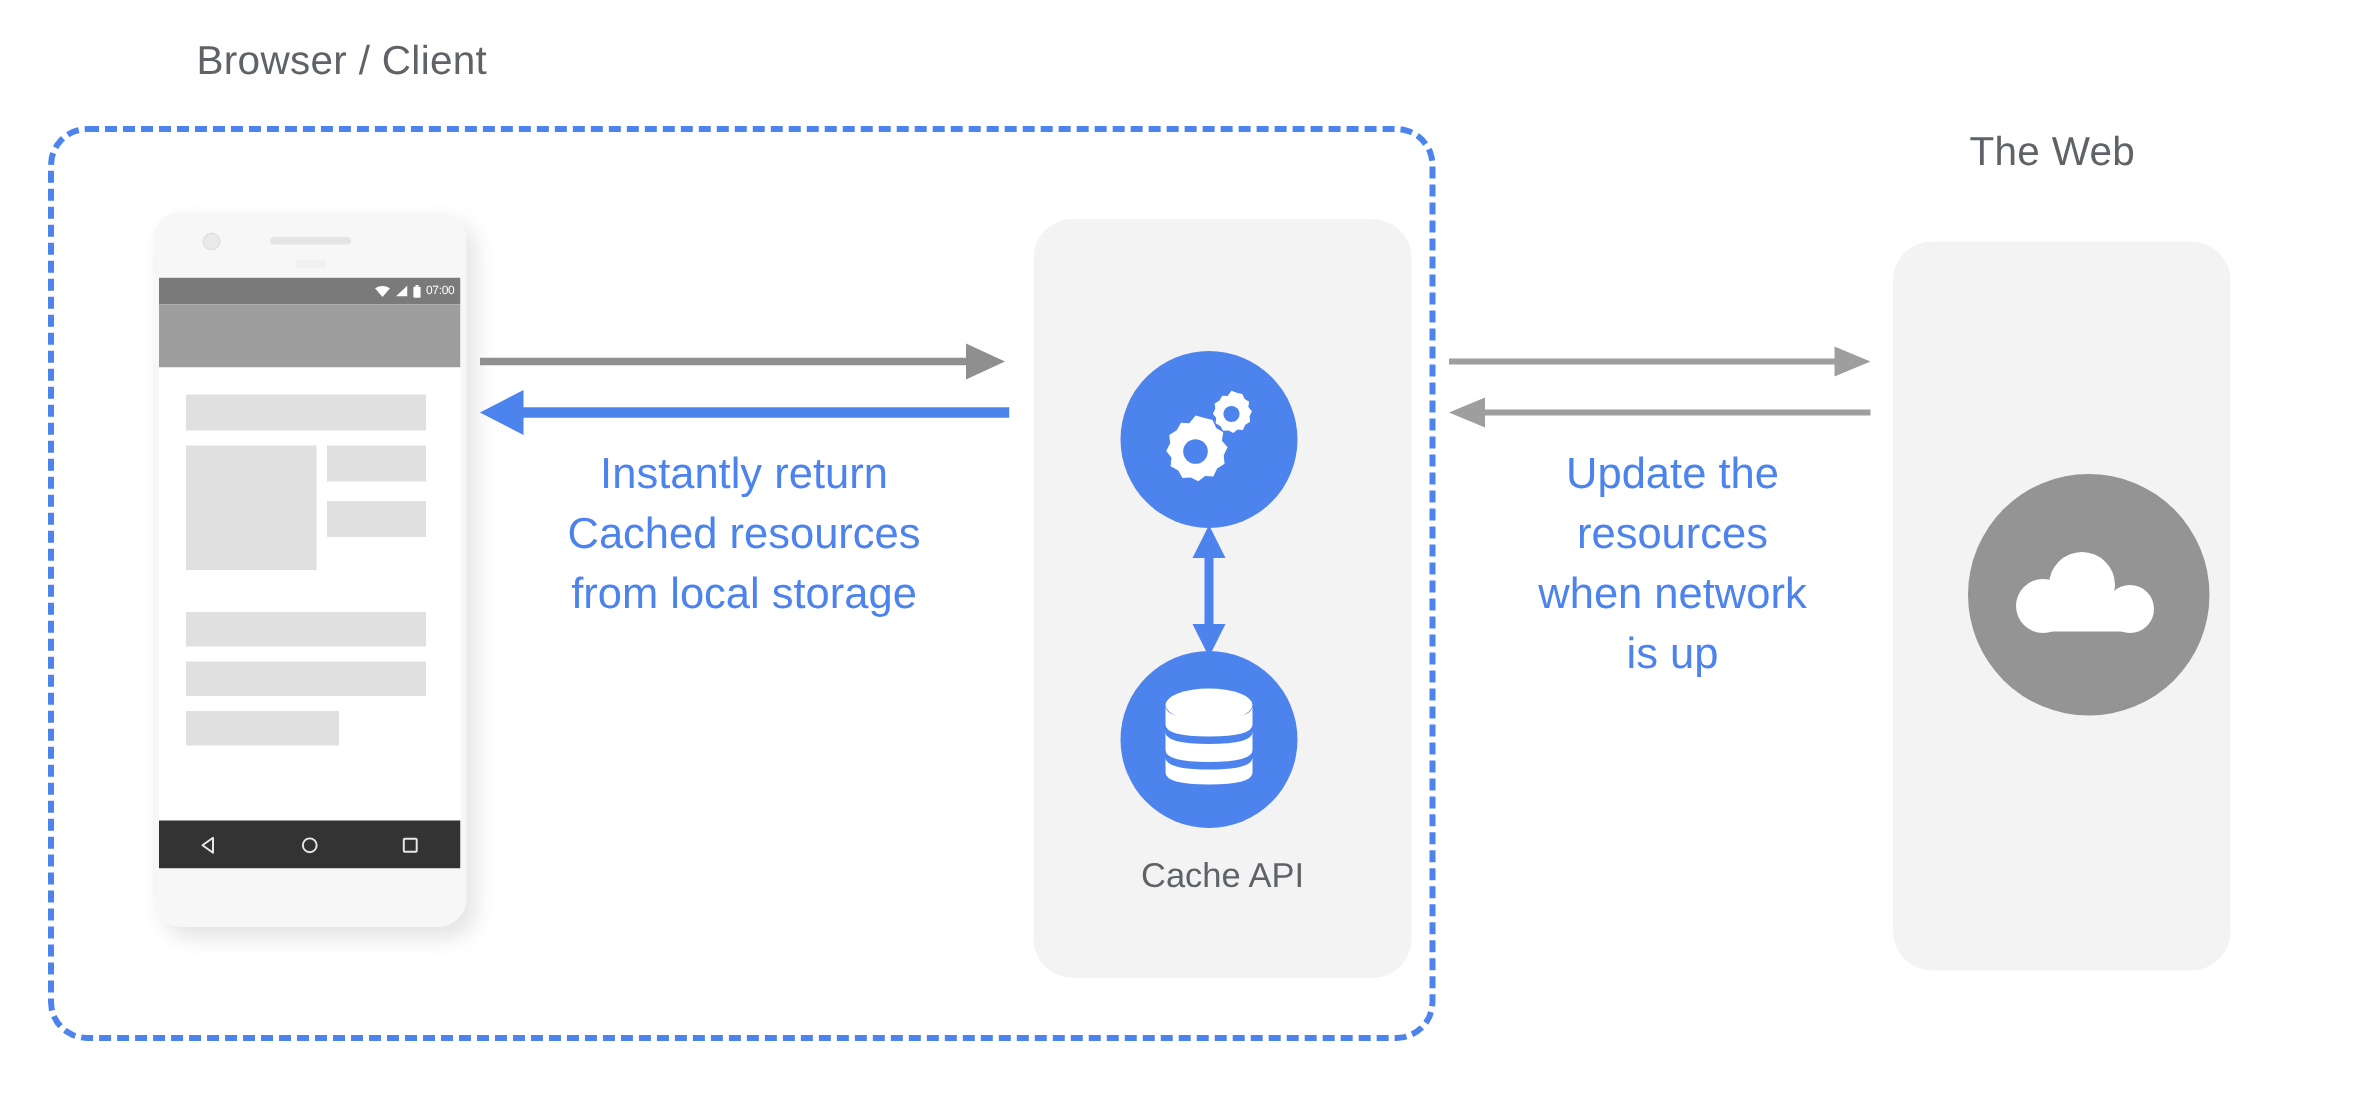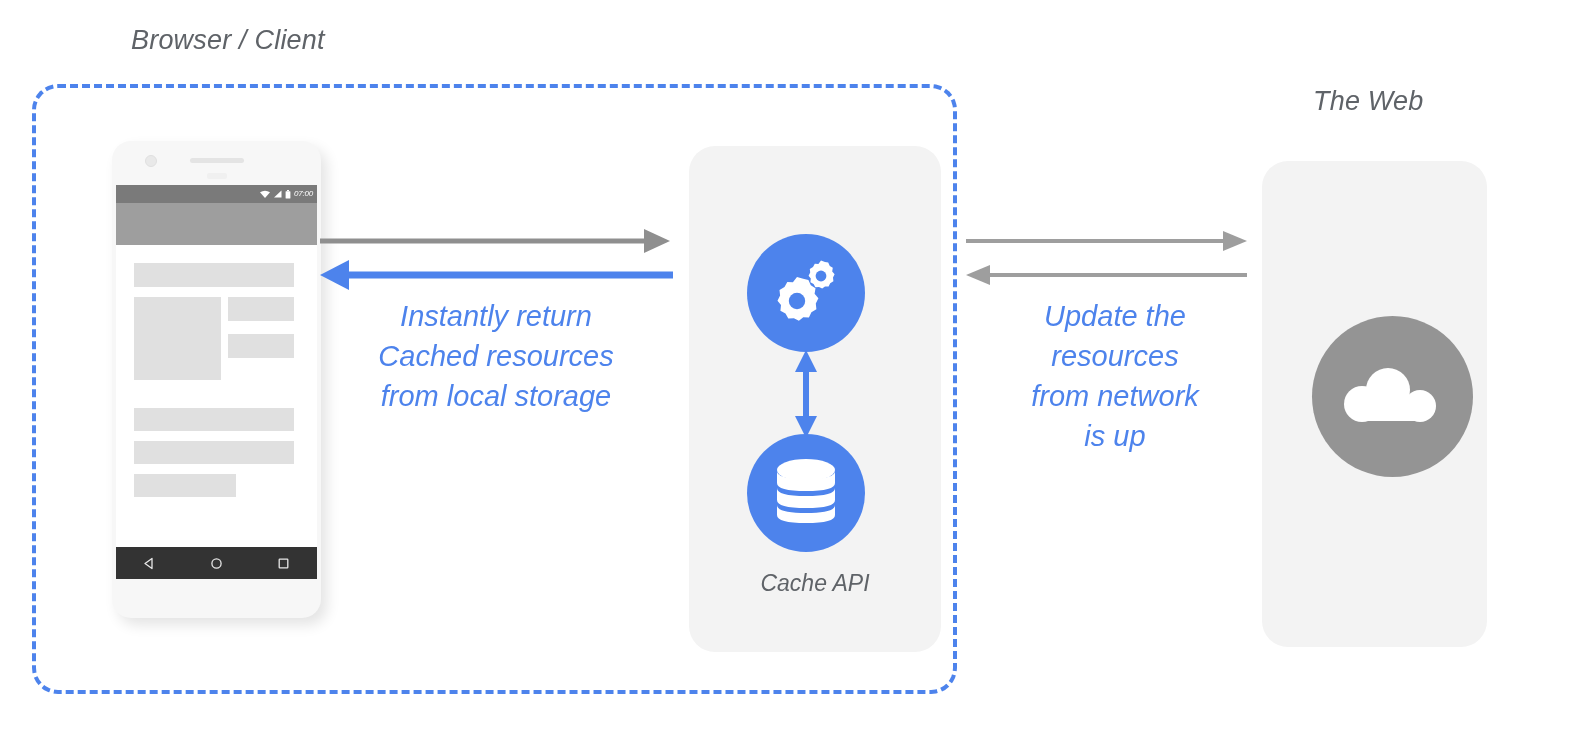--- a/index.html
+++ b/index.html
@@ -10,21 +10,20 @@
   body {
     font-family: "Liberation Sans", sans-serif;
     -webkit-font-smoothing: antialiased;
   }
   #stage {
     position: relative;
     width: 1584px;
     height: 730px;
     background: #ffffff;
     overflow: hidden;
-    font-style: italic;
   }
 
   
   .zone-title {
     position: absolute;
     color: #5f6368;
     font-size: 27px;
     letter-spacing: 0.2px;
     white-space: nowrap;
   }
@@ -55,21 +54,21 @@
     height: 610px;
     border: 4px dashed #4d83ec;
     border-radius: 26px;
     box-sizing: border-box;
   }
   #client-title { left: 131px; top: 25px; }
 
   
   #phone {
     position: absolute;
-    left: 112px;
+    left: 102px;
     top: 141px;
     width: 209px;
     height: 477px;
   }
   #phone-body {
     position: absolute;
     inset: 0;
     background: #f7f7f7;
     border-radius: 19px;
     box-shadow: 6px 7px 14px rgba(0,0,0,0.11);
@@ -331,21 +330,21 @@
       <path d="M283 17 L259 7 L259 27 Z" fill="#9e9e9e"></path>
     </g>
     <g>
       <line x1="22" y1="51" x2="283" y2="51" stroke="#9e9e9e" stroke-width="4"></line>
       <path d="M2 51 L26 41 L26 61 Z" fill="#9e9e9e"></path>
     </g>
   </svg>
 
   <div class="blue-note" id="note-right">Update the
 resources
-from network
+when network
 is up</div>
 
   <div class="zone-title" id="web-title">The Web</div>
 
   <div id="web-card">
     <div id="cloud-circle">
       <svg width="105" height="62" viewBox="0 0 105 62">
         <g fill="#ffffff">
           <circle cx="48" cy="24" r="22"></circle>
           <circle cx="22" cy="38" r="18"></circle>

